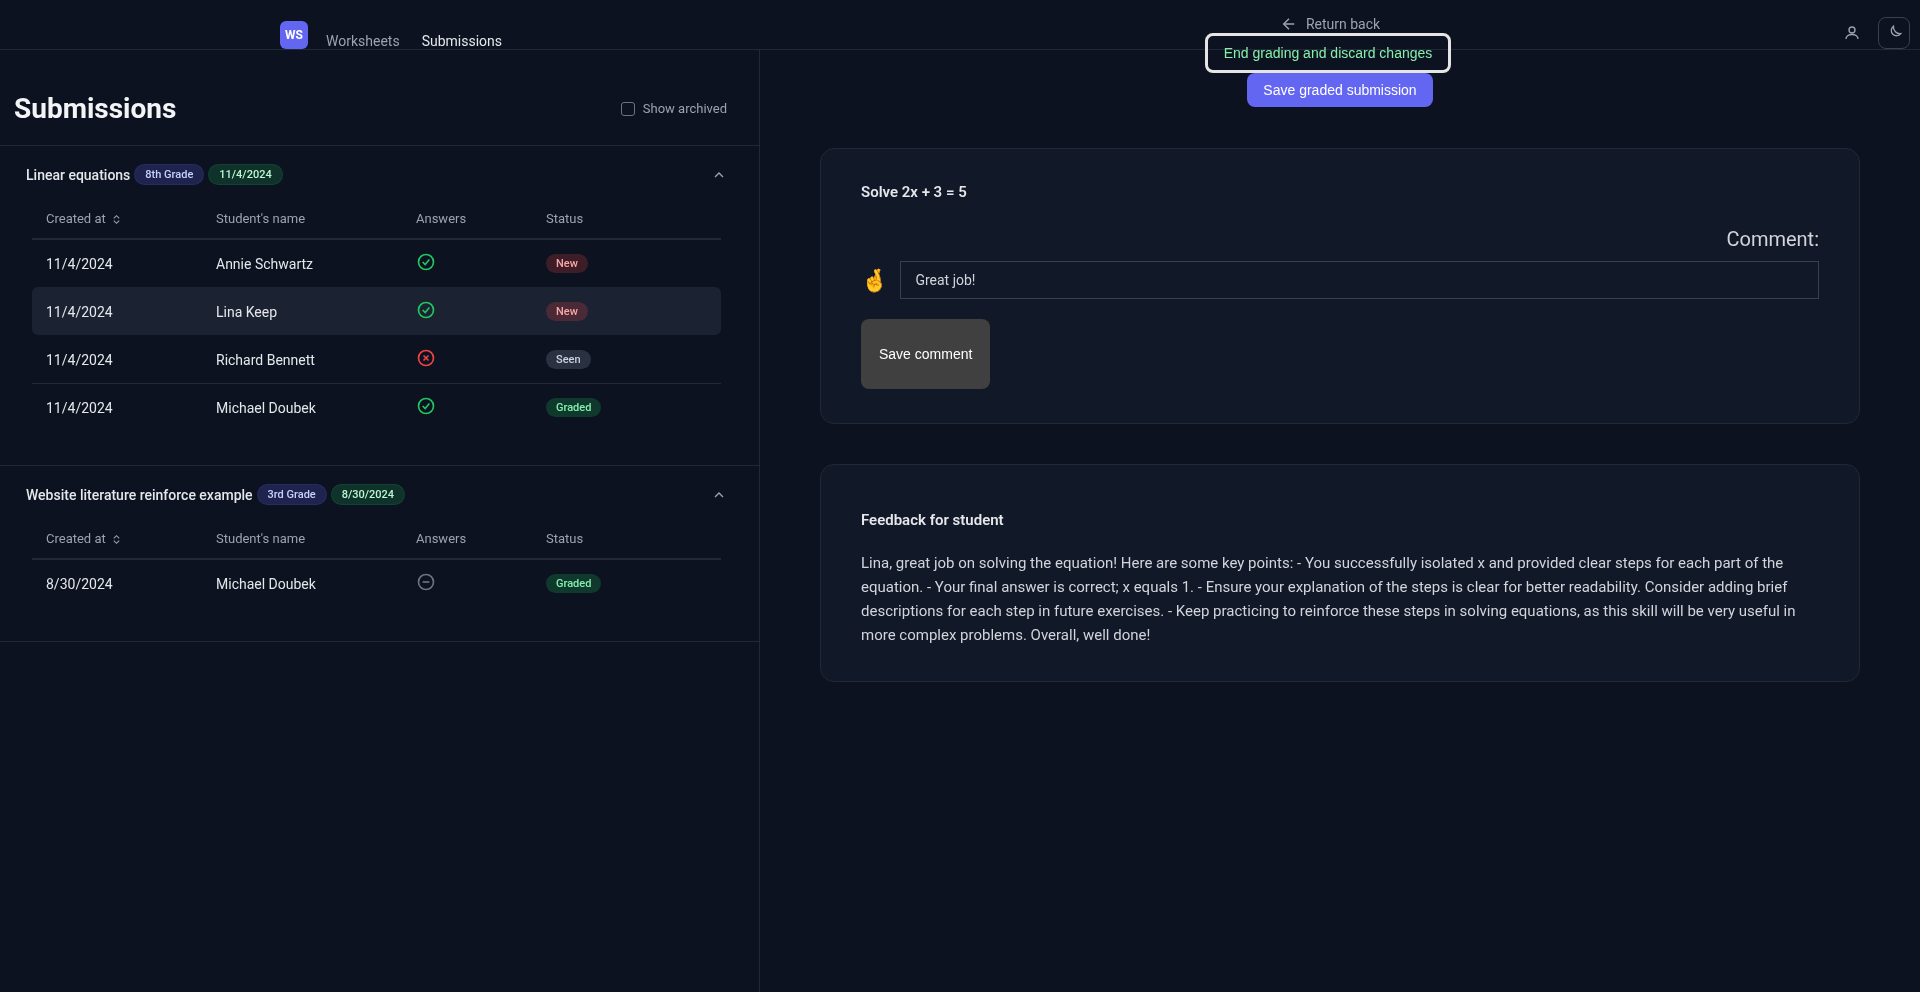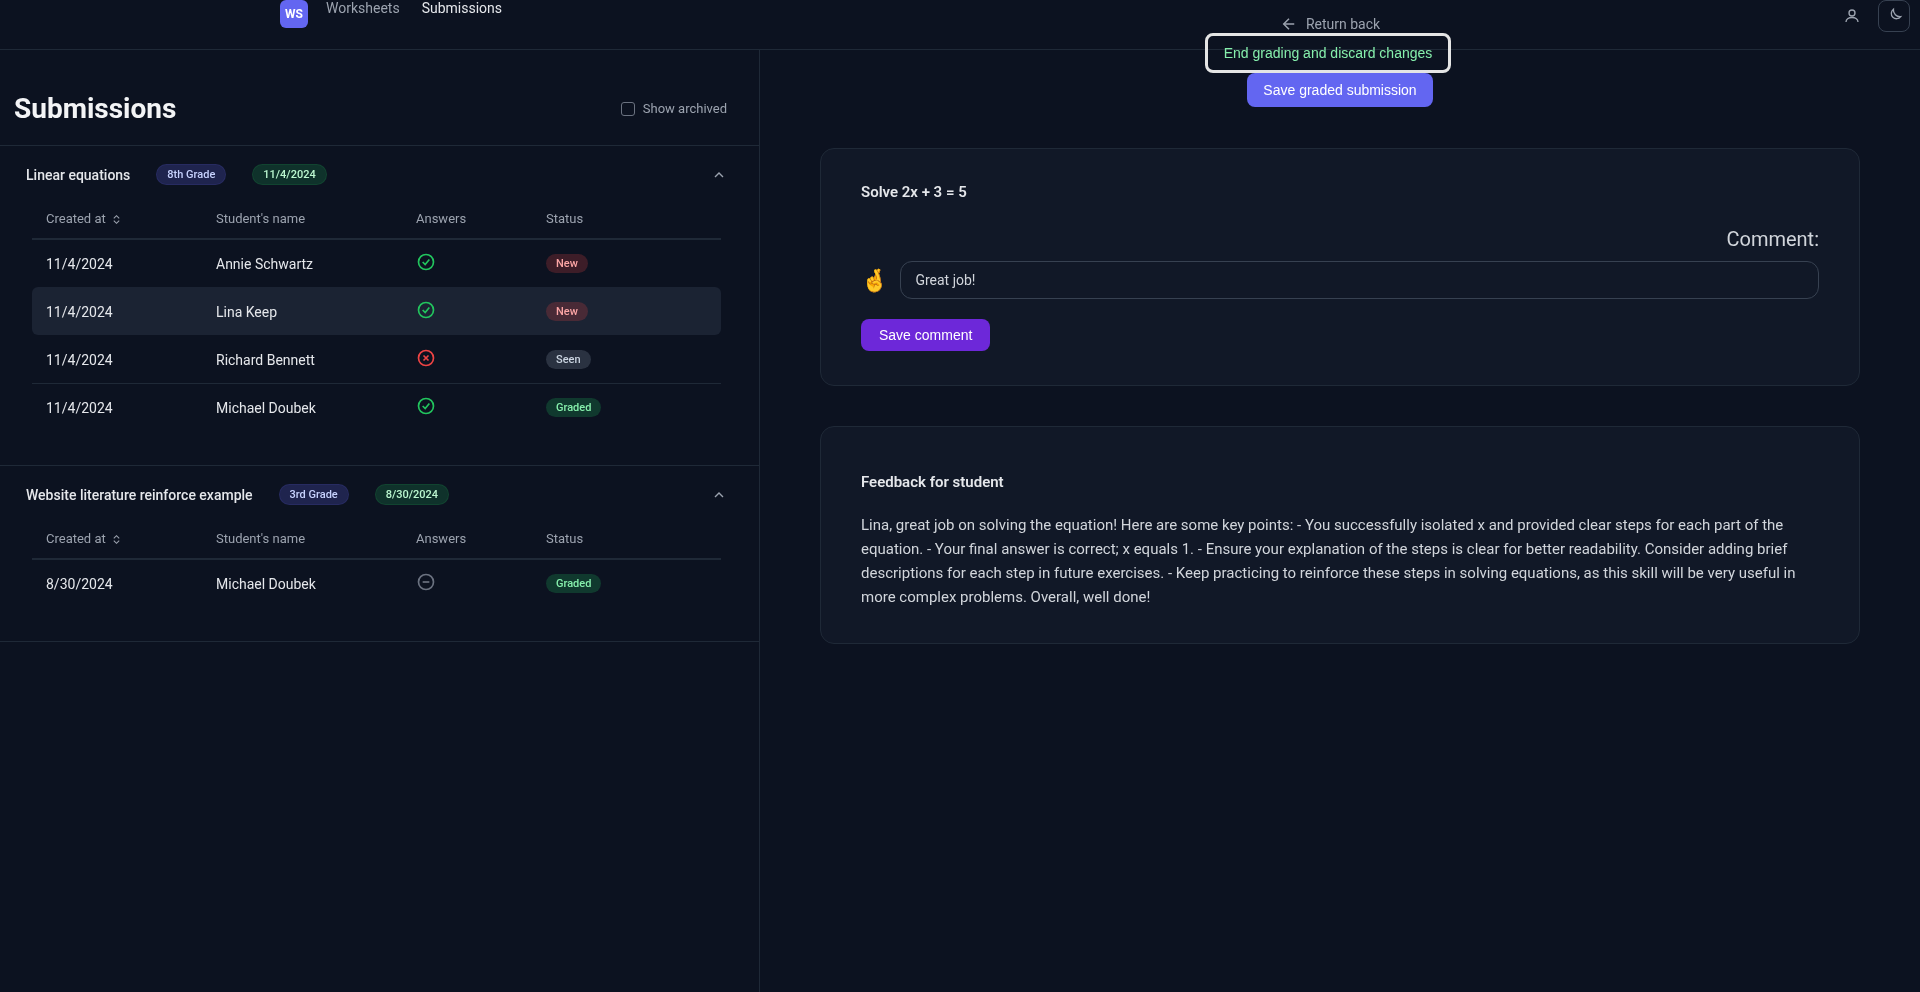--- a/index.html
+++ b/index.html
@@ -10,21 +10,21 @@
   color: #e5e7eb;
   font-size: 14px;
 }
 
 
 .top-header {
   height: 50px;
   border-bottom: 1px solid #1f2937;
   background: #0c1220;
   display: flex;
-  align-items: flex-start;
+  align-items: flex-end;
   padding: 0 10px 0 280px;
 }
 .logo-box {
   background: #6366f1;
   color: #fff;
   font-weight: 700;
   font-size: 12px;
   width: 28px; height: 28px;
   border-radius: 6px;
   display: flex; align-items: center; justify-content: center;
@@ -102,21 +102,21 @@
   border: 1.5px solid #6b7280;
   border-radius: 3px;
   margin-right: 8px;
 }
 .check-label { color: #9ca3af; font-size: 13px; }
 
 .divider { border-top: 1px solid #1f2937; }
 
 
 .ws-block { padding: 18px 32px 6px 26px; }
-.ws-head { display: flex; align-items: center; gap: 26px; }
+.ws-head { display: flex; align-items: center; gap: 4px; }
 .ws-name { font-size: 14px; color: #e5e7eb; font-weight: 500; }
 .tag {
   font-size: 11px;
   border-radius: 999px;
   padding: 3px 10px;
   font-weight: 500;
 }
 .tag-grade { color: #c7d2fe; background: rgba(99,102,241,0.22); border: 1px solid rgba(99,102,241,0.12); }
 .tag-date  { color: #bbf7d0; background: rgba(34,197,94,0.18); border: 1px solid rgba(34,197,94,0.12); }
 .ws-head-spacer { flex: 1; }
@@ -169,32 +169,32 @@
   color: #d1d5db;
   line-height: 1.45;
   white-space: pre-line;
   font-family: ui-monospace, monospace;
 }
 .comment-label { margin: 24px 0 10px 0; font-size: 20px; color: #d1d5db; text-align: right; }
 .comment-row { display: flex; align-items: center; gap: 12px; }
 .comment-field {
   flex: 1;
   border: 1px solid #374151;
-  border-radius: 12px;
+  border-radius: 0;
   padding: 10px 14px;
   font-size: 14px;
   color: #d1d5db;
   background: transparent;
 }
 .emoji { font-size: 22px; }
 .save-comment-btn {
   margin-top: 20px;
-  background: #6d28d9; color: #fff;
+  background: #404040; color: #fff;
   border: none; border-radius: 8px;
-  padding: 8px 18px; font-size: 14px; font-weight: 500;
+  padding: 27px 18px; font-size: 14px; font-weight: 500;
   cursor: pointer;
 }
 
 .feedback-title { font-weight: 600; font-size: 15px; margin-bottom: 22px; margin-top: 12px; }
 .feedback-body { font-size: 15px; line-height: 1.6; color: #d1d5db; }
 </style>
 </head>
 <body>
 
 <div class="top-header">

